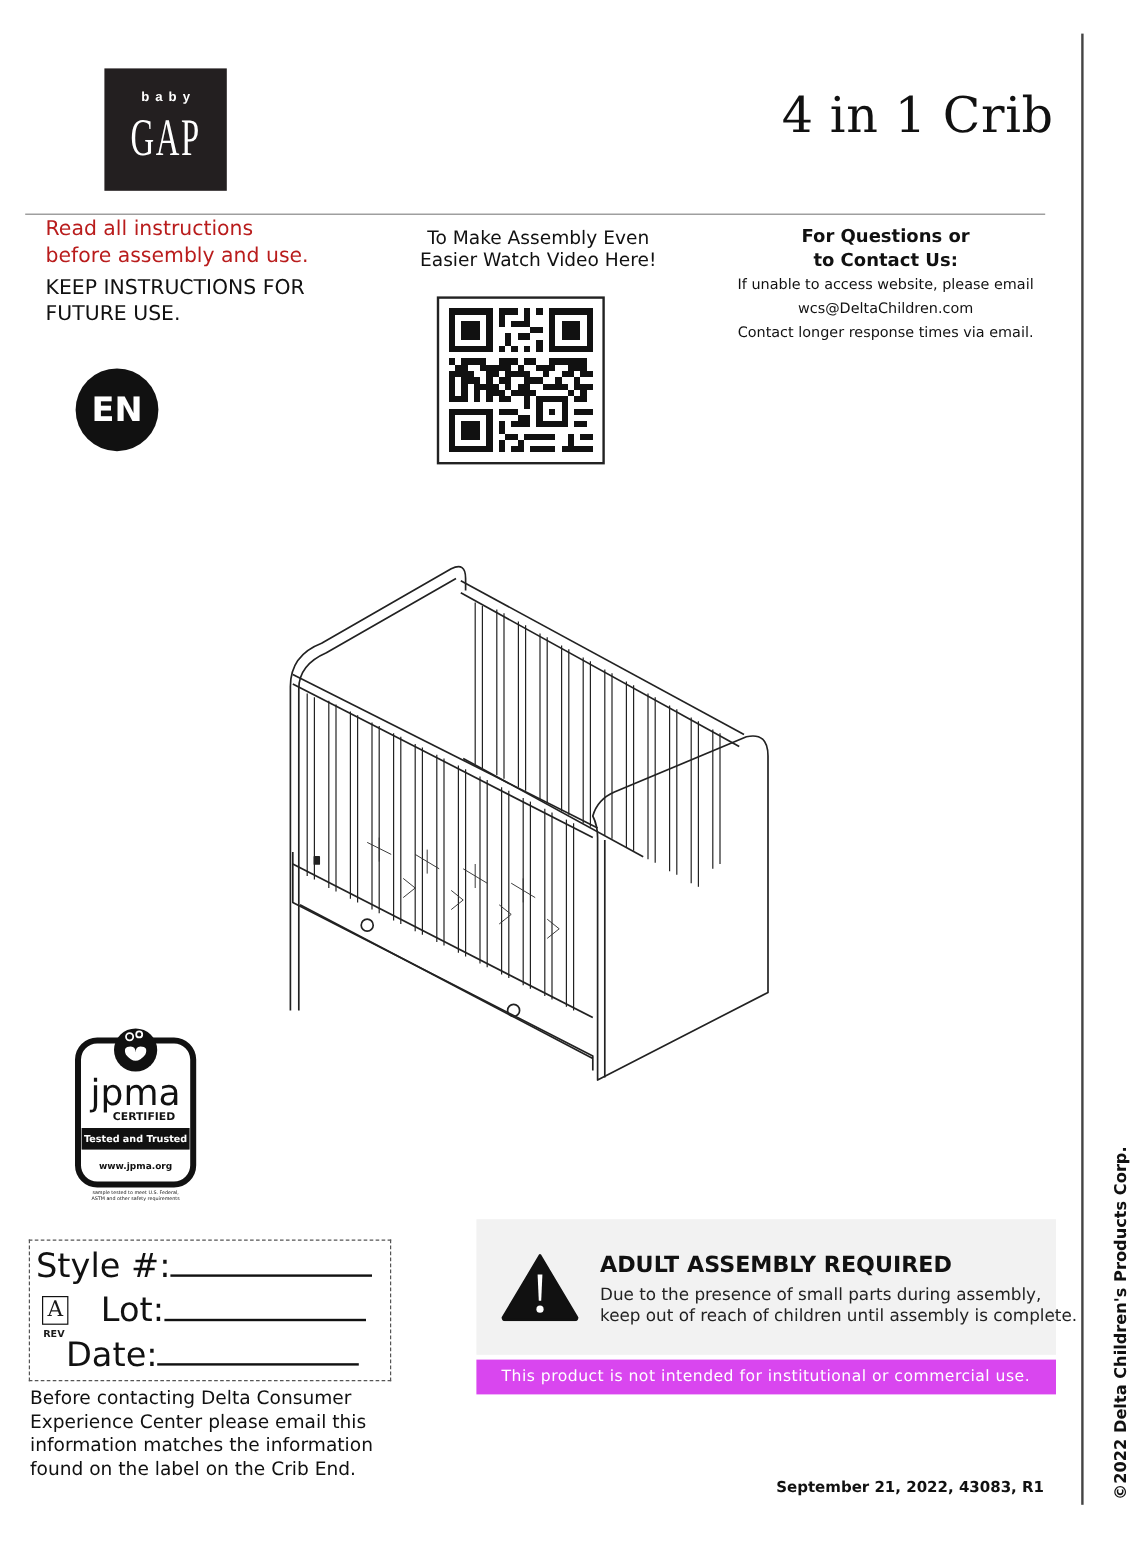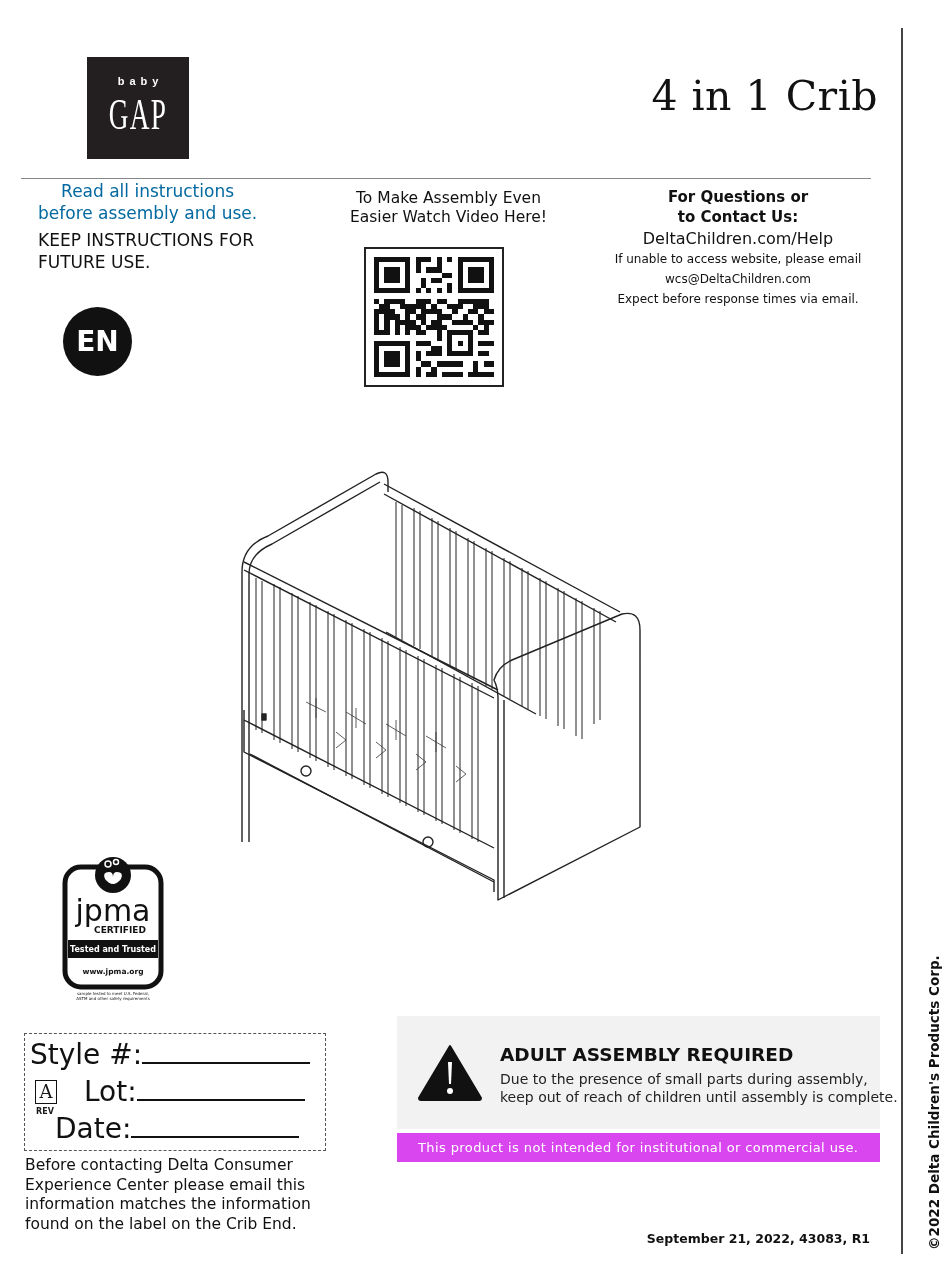--- a/index.html
+++ b/index.html
@@ -9,21 +9,21 @@
   
   #logo { left:87px; top:57px; width:102px; height:102px; background:#231f20; color:#fff; text-align:center; }
   #logo .baby { position:absolute; left:0; right:0; top:18px; font-family:"Liberation Sans", sans-serif; font-weight:bold; font-size:11px; letter-spacing:5px; padding-left:5px; }
   #logo .gap { position:absolute; left:0; right:0; top:32px; font-family:"Liberation Serif", serif; font-size:44px; letter-spacing:2px; transform:scaleX(0.62); transform-origin:center; }
 
   #title { right:72px; top:72px; font-family:"DejaVu Serif", serif; font-size:41px; color:#111; letter-spacing:0.5px; }
 
   #right-rule { left:901px; top:28px; width:2px; height:1226px; background:#444; }
   #top-rule { left:21px; top:178px; width:850px; height:1px; background:#888; }
 
-  #read { left:38px; top:180px; font-size:17px; line-height:22px; color:#0369a1;text-align:center; }
+  #read { left:38px; top:180px; font-size:17px; line-height:22px; color:#b91c1c; }
   #keep { left:38px; top:229px; font-size:17px; line-height:22px; font-weight:normal; color:#111; }
 
   #en-badge { left:63px; top:307px; width:69px; height:69px; border-radius:50%; background:#111; color:#fff; display:flex; align-items:center; justify-content:center; font-weight:bold; font-size:28px;text-align:center; }
 
   #video-head { left:336px; top:189px; width:225px; text-align:center; font-weight:normal; font-size:15.5px; line-height:19px; color:#111; }
   #qr { left:364px; top:247px; width:140px; height:140px; border:2px solid #222; box-sizing:border-box; background:#fff; }
 
   #contact { left:600px; top:187px; width:276px; text-align:center; color:#111; }
   #contact .h { font-weight:bold; font-size:15px; line-height:20px; }
   #contact .url { font-size:16px; line-height:21px; margin-top:1px; }
@@ -160,24 +160,23 @@
         <rect x="14" y="23" width="4" height="1"></rect>
         <rect x="19" y="23" width="5" height="1"></rect>
         <rect x="11" y="23" width="2" height="1"></rect>
     </g>
   </svg>
 </div>
 
 <div id="contact" class="abs">
   <div class="h">For Questions or</div>
   <div class="h">to Contact Us:</div>
-  <div class="url">DeltaChildren.com/Help</div>
   <div class="small">If unable to access website, please email</div>
   <div class="small">wcs@DeltaChildren.com</div>
-  <div class="small">Expect before response times via email.</div>
+  <div class="small">Contact longer response times via email.</div>
 </div>
 
 <svg id="crib" class="abs" viewBox="0 0 412 445" fill="none" stroke="#222" stroke-width="1.4" stroke-linejoin="round">
 
   <path d="M6 380 L6 110 Q6 84 32 74 L140 12 Q152 6 152 20 L152 30"></path>
   <path d="M13 380 L13 112 Q13 92 36 82 L144 20"></path>
 
   <path d="M148 22 L384 150"></path>
   <path d="M148 32 L380 160"></path>
 

